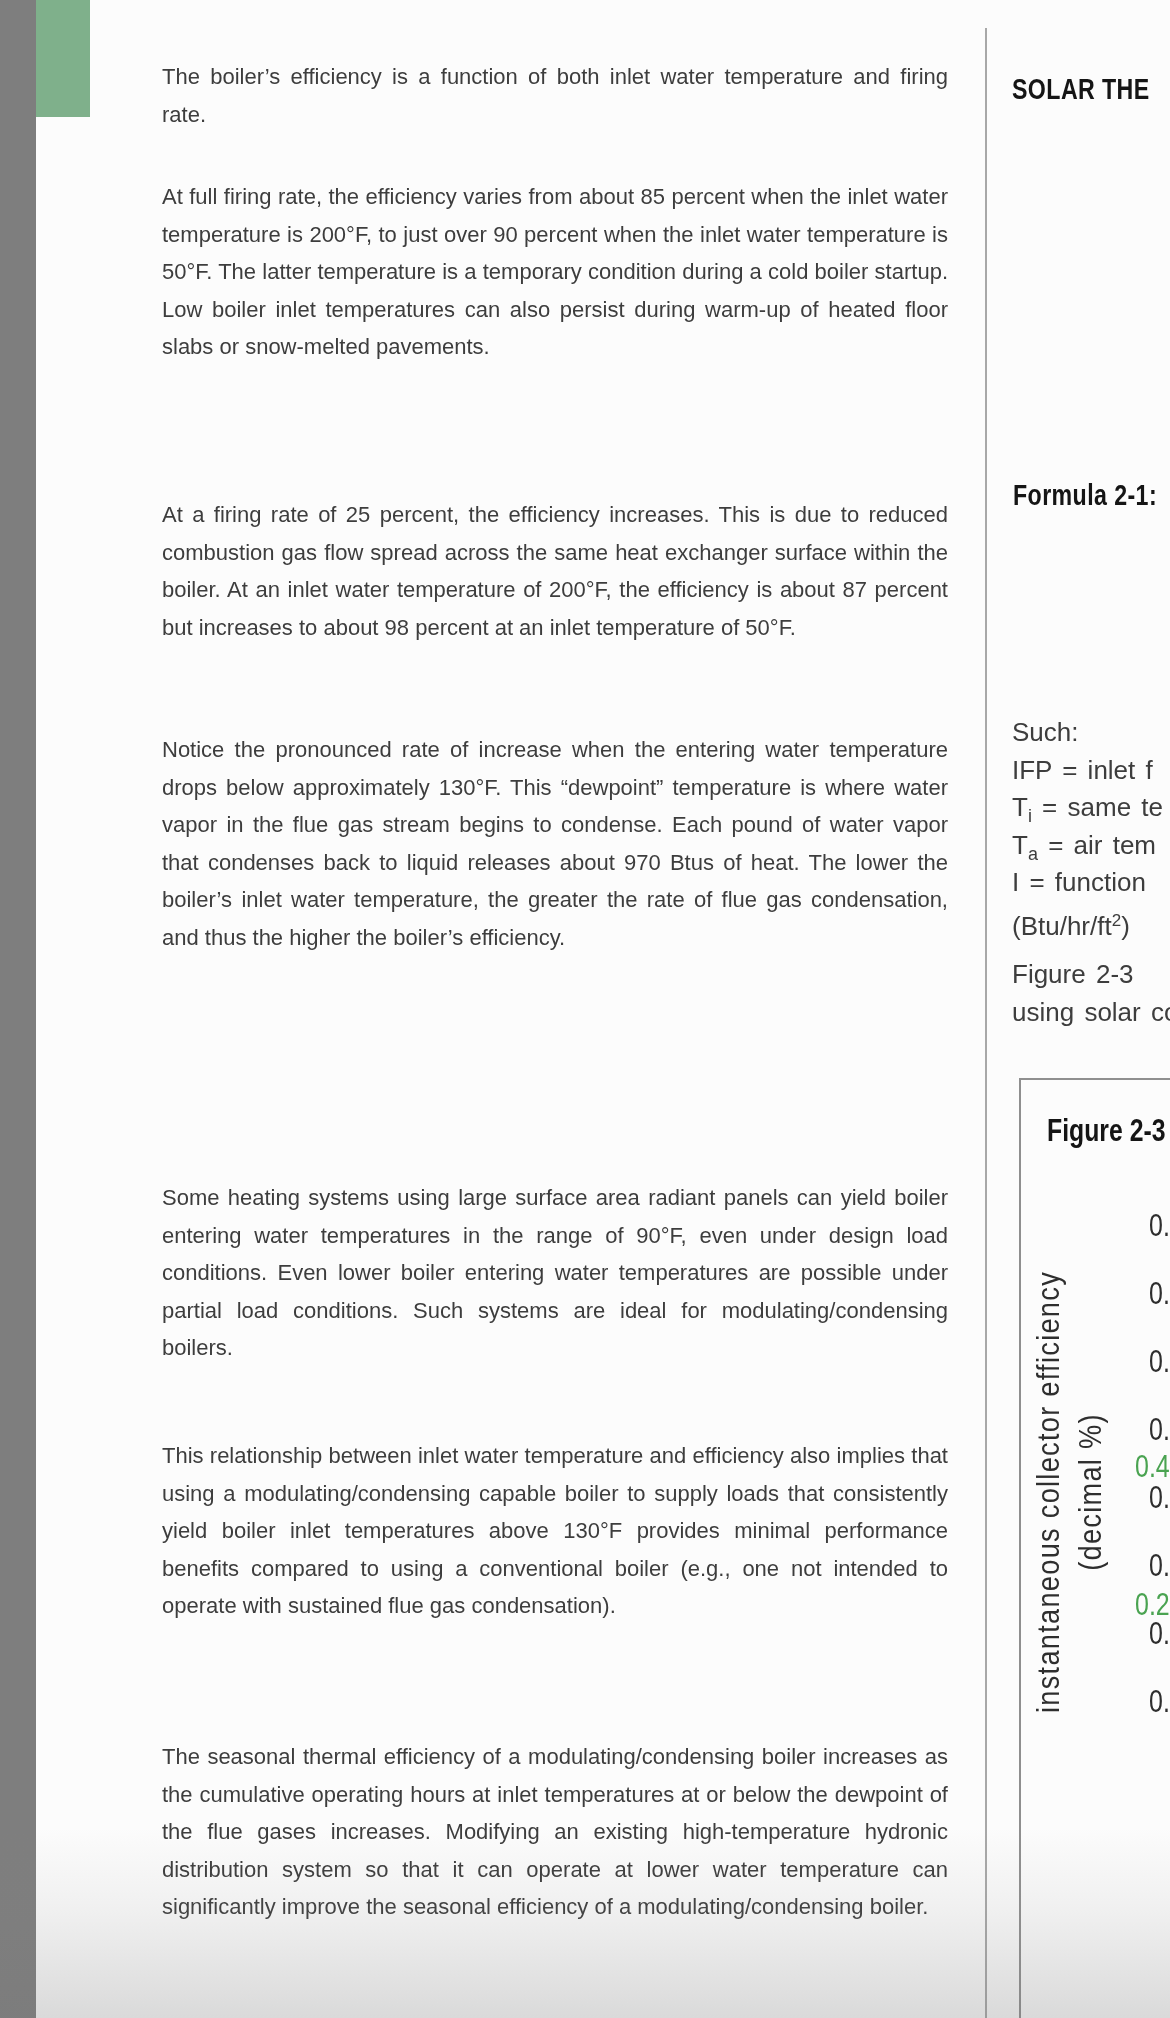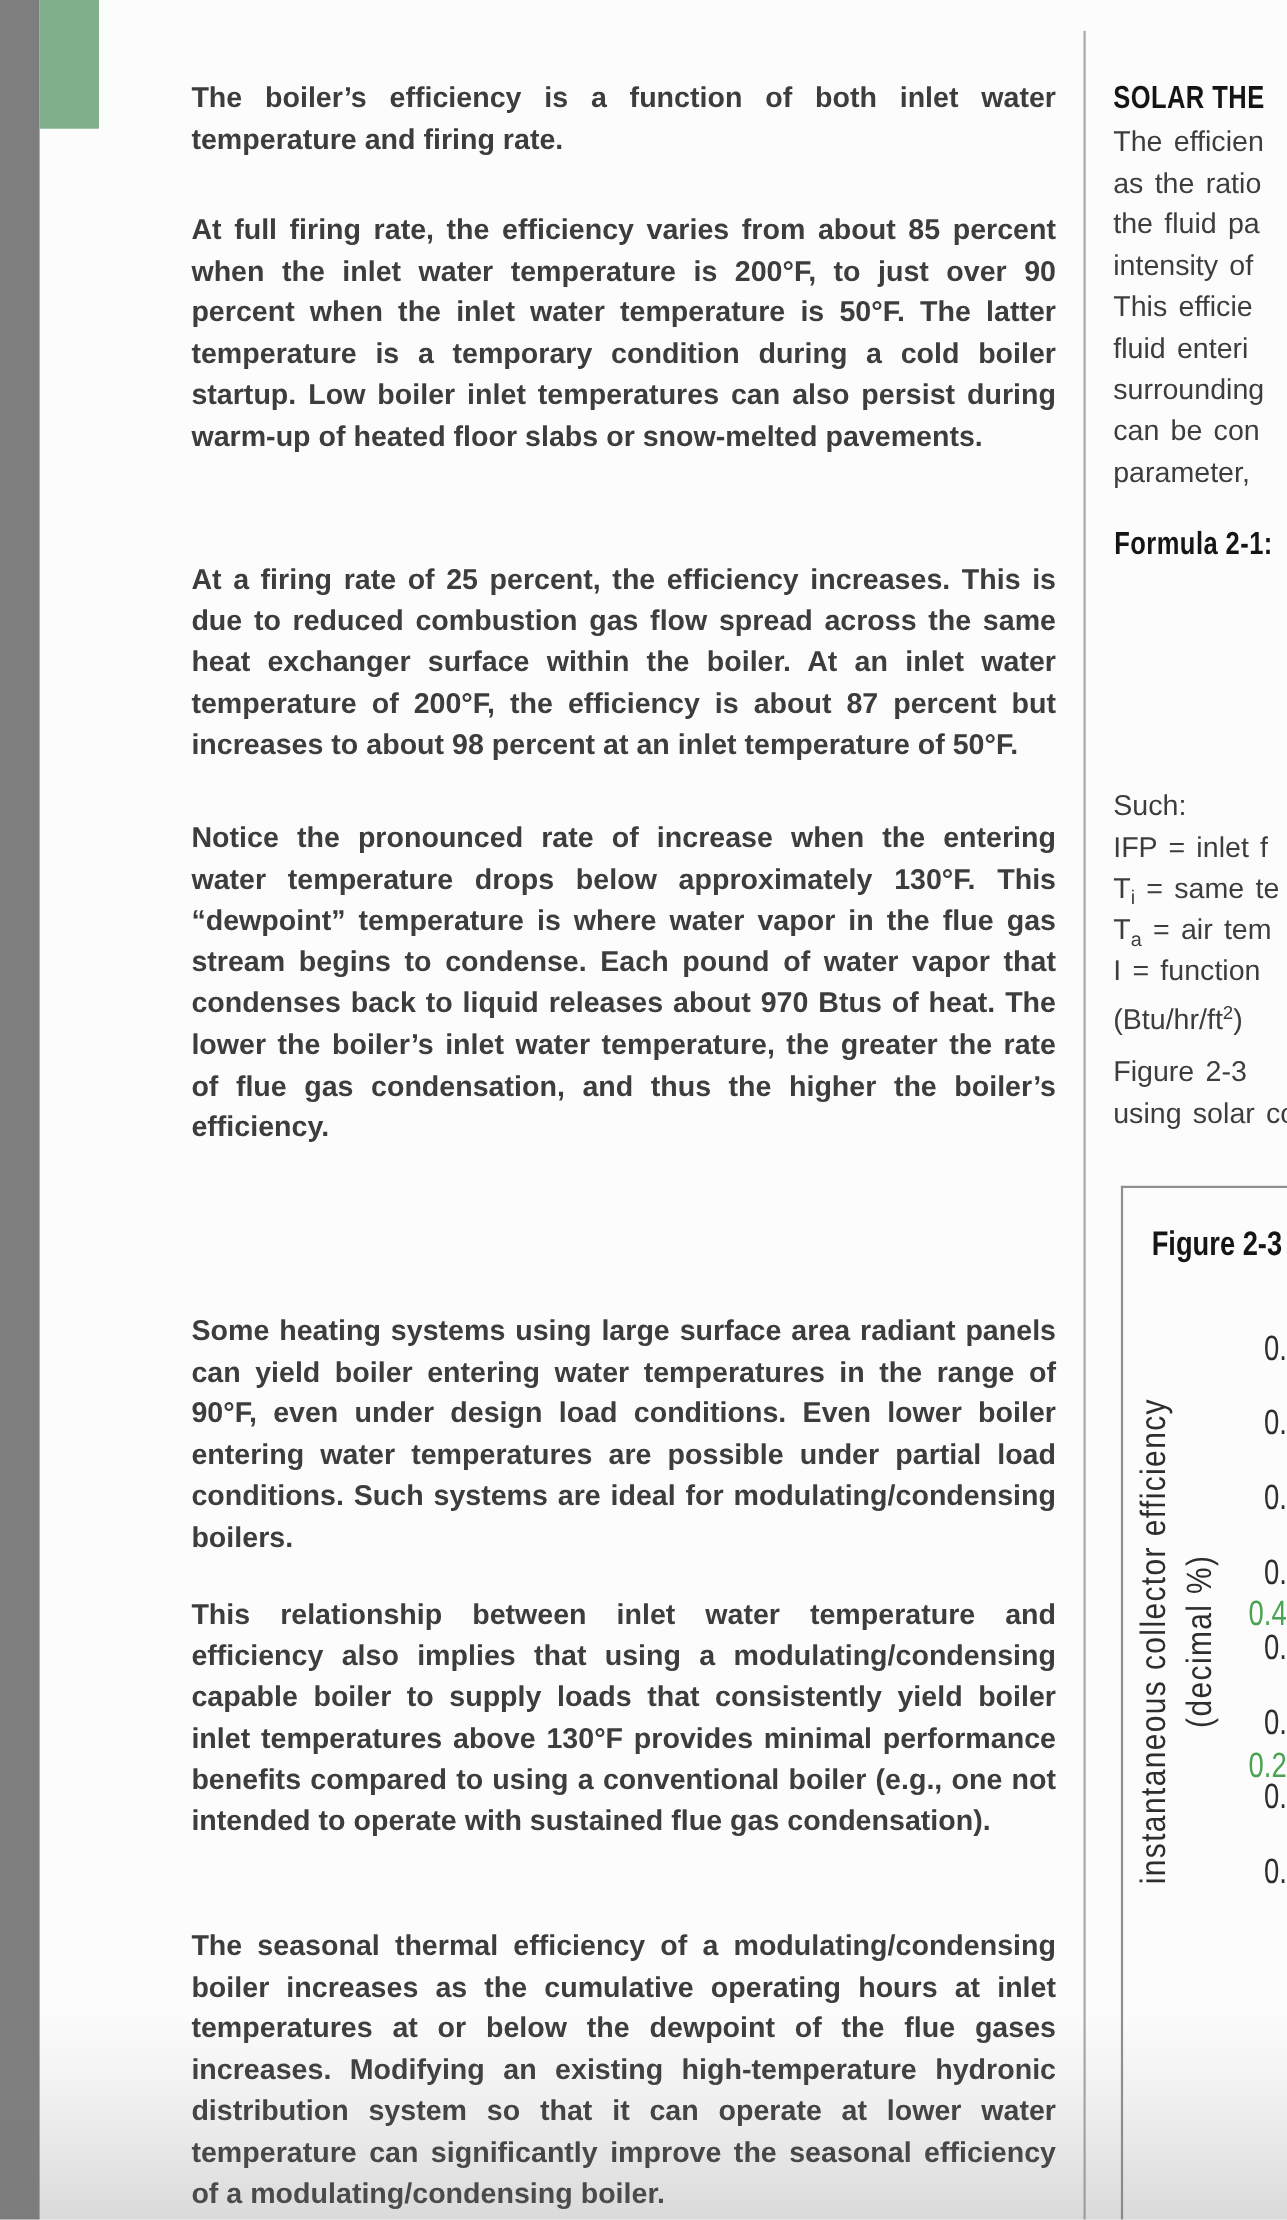--- a/index.html
+++ b/index.html
@@ -7,22 +7,22 @@
     position:relative;width:1170px;height:2018px;margin:0 auto;
     background:#fcfcfc;overflow:hidden;
     font-family:"Liberation Sans", sans-serif;color:#3d3d3d;
   }
   .edge-strip{position:absolute;left:0;top:0;width:36px;height:2018px;background:#7e7e7e;}
   .chapter-tab{position:absolute;left:36px;top:0;width:54px;height:117px;background:#7fb08b;}
   .col-rule{position:absolute;left:985px;top:28px;width:2px;height:1990px;background:#a8a8a8;}
 
   
   .para{
-    position:absolute;left:162px;width:786px;margin:12px;
-    font-size:26px;line-height:37.6px;text-align:justify;letter-spacing:0;font-weight:bold;
+    position:absolute;left:162px;width:786px;margin:0;
+    font-size:22px;line-height:37.6px;text-align:justify;letter-spacing:0;
   }
   
   .rcol{position:absolute;left:1012px;font-size:26px;line-height:37.6px;white-space:nowrap;word-spacing:3px;}
   .rcol div{height:37.6px;}
   .hd{
     position:absolute;left:1012px;margin:0;color:#151515;font-weight:700;
     font-size:29px;line-height:34px;white-space:nowrap;
     transform:scaleX(0.8);transform-origin:left top;letter-spacing:0.5px;
   }
   .sb{font-size:18px;vertical-align:-6px;}
@@ -63,31 +63,20 @@
   <p class="para" style="top:58px">The boiler’s efficiency is a function of both inlet water temperature and firing rate.</p>
   <p class="para" style="top:178px">At full firing rate, the efficiency varies from about 85 percent when the inlet water temperature is 200°F, to just over 90 percent when the inlet water temperature is 50°F. The latter temperature is a temporary condition during a cold boiler startup. Low boiler inlet temperatures can also persist during warm-up of heated floor slabs or snow-melted pavements.</p>
   <p class="para" style="top:496px">At a firing rate of 25 percent, the efficiency increases. This is due to reduced combustion gas flow spread across the same heat exchanger surface within the boiler. At an inlet water temperature of 200°F, the efficiency is about 87 percent but increases to about 98 percent at an inlet temperature of 50°F.</p>
   <p class="para" style="top:731px">Notice the pronounced rate of increase when the entering water temperature drops below approximately 130°F. This “dewpoint” temperature is where water vapor in the flue gas stream begins to condense. Each pound of water vapor that condenses back to liquid releases about 970 Btus of heat. The lower the boiler’s inlet water temperature, the greater the rate of flue gas condensation, and thus the higher the boiler’s efficiency.</p>
   <p class="para" style="top:1179px">Some heating systems using large surface area radiant panels can yield boiler entering water temperatures in the range of 90°F, even under design load conditions. Even lower boiler entering water temperatures are possible under partial load conditions. Such systems are ideal for modulating/condensing boilers.</p>
   <p class="para" style="top:1437px">This relationship between inlet water temperature and efficiency also implies that using a modulating/condensing capable boiler to supply loads that consistently yield boiler inlet temperatures above 130°F provides minimal performance benefits compared to using a conventional boiler (e.g., one not intended to operate with sustained flue gas condensation).</p>
   <p class="para" style="top:1738px">The seasonal thermal efficiency of a modulating/condensing boiler increases as the cumulative operating hours at inlet temperatures at or below the dewpoint of the flue gases increases. Modifying an existing high-temperature hydronic distribution system so that it can operate at lower water temperature can significantly improve the seasonal efficiency of a modulating/condensing boiler.</p>
 
   <h2 class="hd" style="top:72px">SOLAR THE</h2>
 
-  <div class="rcol" style="top:110px">
-    <div>The efficien</div>
-    <div>as the ratio</div>
-    <div>the fluid pa</div>
-    <div>intensity of</div>
-    <div>This efficie</div>
-    <div>fluid enteri</div>
-    <div>surrounding</div>
-    <div>can be con</div>
-    <div>parameter,</div>
-  </div>
 
   <h3 class="hd" style="top:478px;left:1013px">Formula 2-1:</h3>
 
   <div class="rcol" style="top:714px">
     <div>Such:</div>
     <div>IFP = inlet f</div>
     <div><span>T</span><span class="sb">i</span><span> = same te</span></div>
     <div><span>T</span><span class="sb">a</span><span> = air tem</span></div>
     <div>I = function</div>
     <div><span>(Btu/hr/ft</span><span class="sp">2</span><span>)</span></div>

